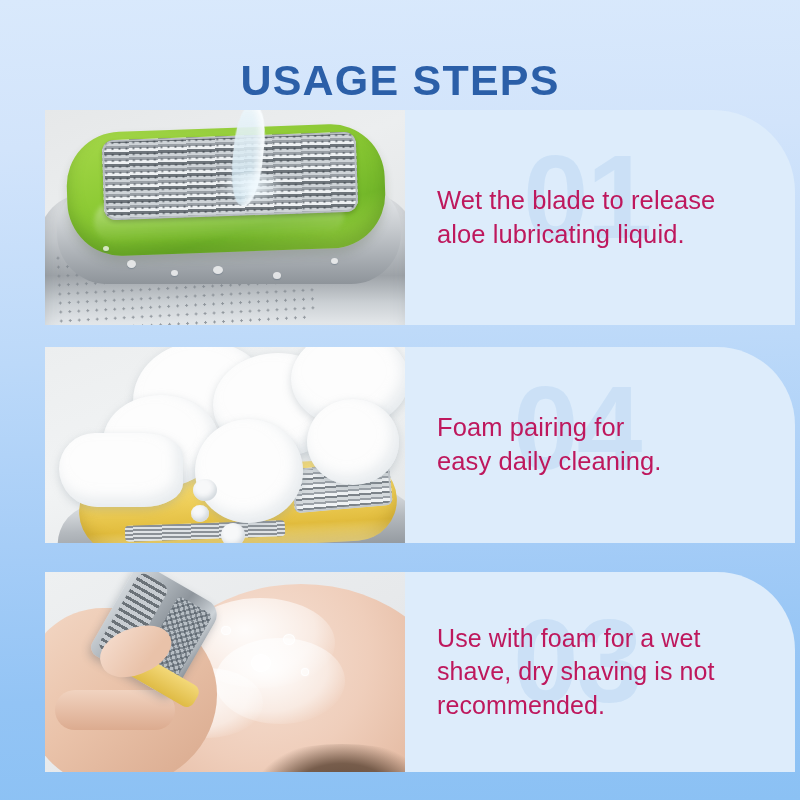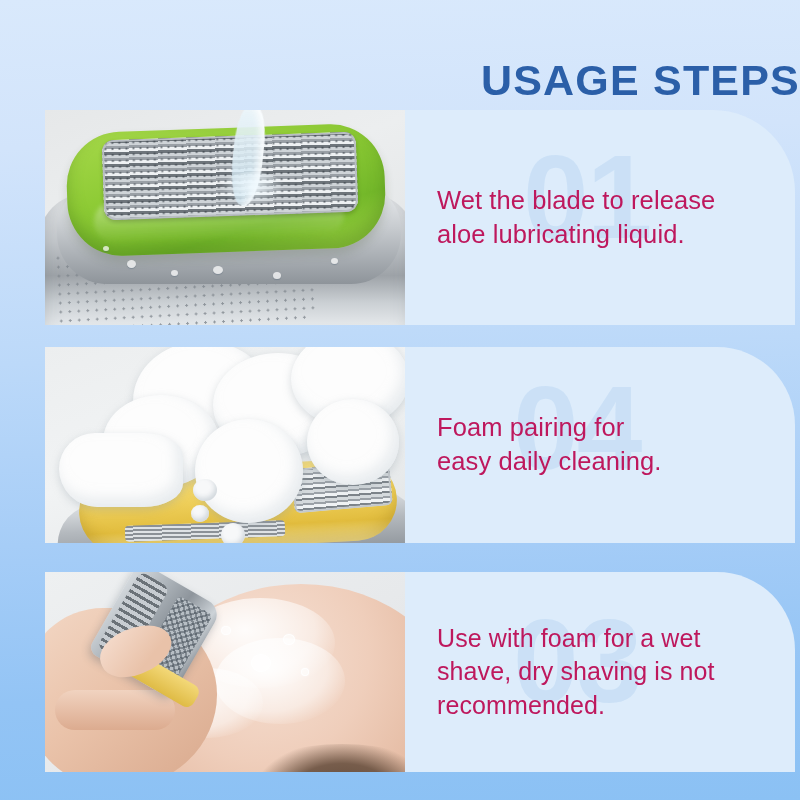--- a/index.html
+++ b/index.html
@@ -22,21 +22,21 @@
     background: linear-gradient(178deg, #d9e9fc 0%, #d2e4fb 18%, #bcd9f9 44%, #a6cdf7 66%, #93c4f5 85%, #8bc1f4 100%);
     overflow: hidden;
   }
 
   
   .title-wrap {
     position: absolute;
     left: 0;
     top: 30px;
     width: 800px;
-    text-align: right;
+    text-align: center;
   }
   .title {
     display: inline-block;
     font-family: "Liberation Sans", sans-serif;
     font-weight: bold;
     font-size: 43px;
     letter-spacing: 1.2px;
     color: #2b5fa8;
     line-height: 1;
   }

